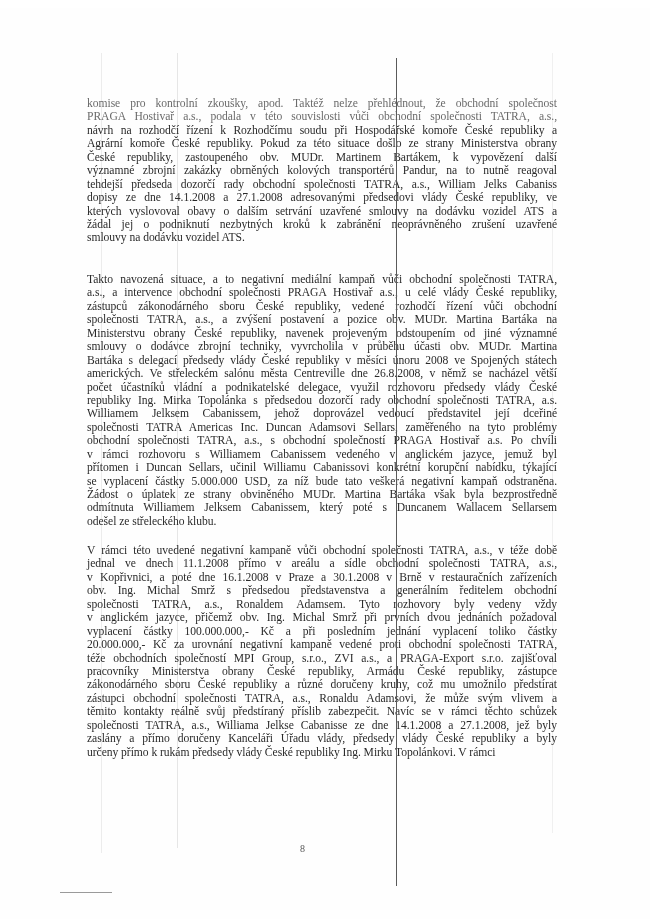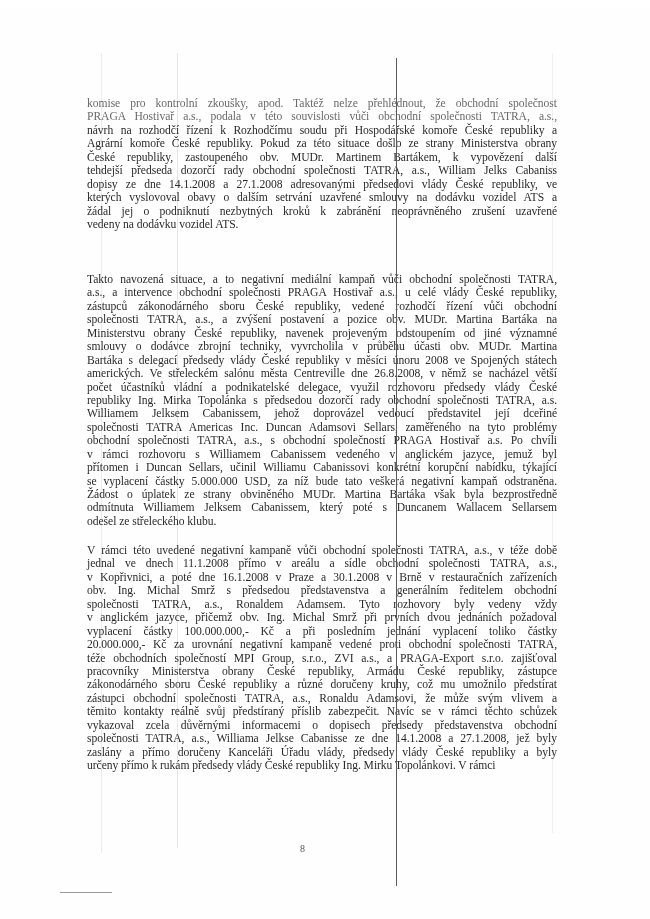--- a/index.html
+++ b/index.html
@@ -66,25 +66,26 @@
   <div class="scan-line faint1"></div>
   <div class="scan-line faint2"></div>
   <div class="scan-line faint3"></div>
 
   <div class="text-block" id="para-1">
       <span class="line faded">komise pro kontrolní zkoušky, apod. Taktéž nelze přehlédnout, že obchodní společnost</span>
       <span class="line faded">PRAGA Hostivař a.s., podala v této souvislosti vůči obchodní společnosti TATRA, a.s.,</span>
       <span class="line">návrh na rozhodčí řízení k Rozhodčímu soudu při Hospodářské komoře České republiky a</span>
       <span class="line">Agrární komoře České republiky. Pokud za této situace došlo ze strany Ministerstva obrany</span>
       <span class="line">České republiky, zastoupeného obv. MUDr. Martinem Bartákem, k vypovězení další</span>
+      <span class="line">významné zbrojní zakázky obrněných kolových transportérů Pandur, na to nutně reagoval</span>
       <span class="line">tehdejší předseda dozorčí rady obchodní společnosti TATRA, a.s., William Jelks Cabaniss</span>
       <span class="line">dopisy ze dne 14.1.2008 a 27.1.2008 adresovanými předsedovi vlády České republiky, ve</span>
       <span class="line">kterých vyslovoval obavy o dalším setrvání uzavřené smlouvy na dodávku vozidel ATS a</span>
       <span class="line">žádal jej o podniknutí nezbytných kroků k zabránění neoprávněného zrušení uzavřené</span>
-      <span class="line last">vedeny na dodávku vozidel ATS.</span>
+      <span class="line last">smlouvy na dodávku vozidel ATS.</span>
     </div>
   <div class="text-block" id="para-2">
       <span class="line">Takto navozená situace, a to negativní mediální kampaň vůči obchodní společnosti TATRA,</span>
       <span class="line">a.s., a intervence obchodní společnosti PRAGA Hostivař a.s., u celé vlády České republiky,</span>
       <span class="line">zástupců zákonodárného sboru České republiky, vedené rozhodčí řízení vůči obchodní</span>
       <span class="line">společnosti TATRA, a.s., a zvýšení postavení a pozice obv. MUDr. Martina Bartáka na</span>
       <span class="line">Ministerstvu obrany České republiky, navenek projeveným odstoupením od jiné významné</span>
       <span class="line">smlouvy o dodávce zbrojní techniky, vyvrcholila v průběhu účasti obv. MUDr. Martina</span>
       <span class="line">Bartáka s delegací předsedy vlády České republiky v měsíci únoru 2008 ve Spojených státech</span>
       <span class="line">amerických. Ve střeleckém salónu města Centreville dne 26.8.2008, v němž se nacházel větší</span>
@@ -107,21 +108,20 @@
       <span class="line">obv. Ing. Michal Smrž s předsedou představenstva a generálním ředitelem obchodní</span>
       <span class="line">společnosti TATRA, a.s., Ronaldem Adamsem. Tyto rozhovory byly vedeny vždy</span>
       <span class="line">v anglickém jazyce, přičemž obv. Ing. Michal Smrž při prvních dvou jednáních požadoval</span>
       <span class="line">vyplacení částky 100.000.000,- Kč a při posledním jednání vyplacení toliko částky</span>
       <span class="line">20.000.000,- Kč za urovnání negativní kampaně vedené proti obchodní společnosti TATRA,</span>
       <span class="line">téže obchodních společností MPI Group, s.r.o., ZVI a.s., a PRAGA-Export s.r.o. zajišťoval</span>
       <span class="line">pracovníky Ministerstva obrany České republiky, Armádu České republiky, zástupce</span>
       <span class="line">zákonodárného sboru České republiky a různé doručeny kruhy, což mu umožnilo předstírat</span>
       <span class="line">zástupci obchodní společnosti TATRA, a.s., Ronaldu Adamsovi, že může svým vlivem a</span>
       <span class="line">těmito kontakty reálně svůj předstíraný příslib zabezpečit. Navíc se v rámci těchto schůzek</span>
-      <span class="line">vykazoval zcela důvěrnými informacemi o dopisech předsedy představenstva obchodní</span>
       <span class="line">společnosti TATRA, a.s., Williama Jelkse Cabanisse ze dne 14.1.2008 a 27.1.2008, jež byly</span>
       <span class="line">zaslány a přímo doručeny Kanceláři Úřadu vlády, předsedy vlády České republiky a byly</span>
       <span class="line last">určeny přímo k rukám předsedy vlády České republiky Ing. Mirku Topolánkovi. V rámci</span>
     </div>
 
   <div class="scan-line main"></div>
   <div class="scan-edge"></div>
 
   <div class="page-number">8</div>
 </div>

